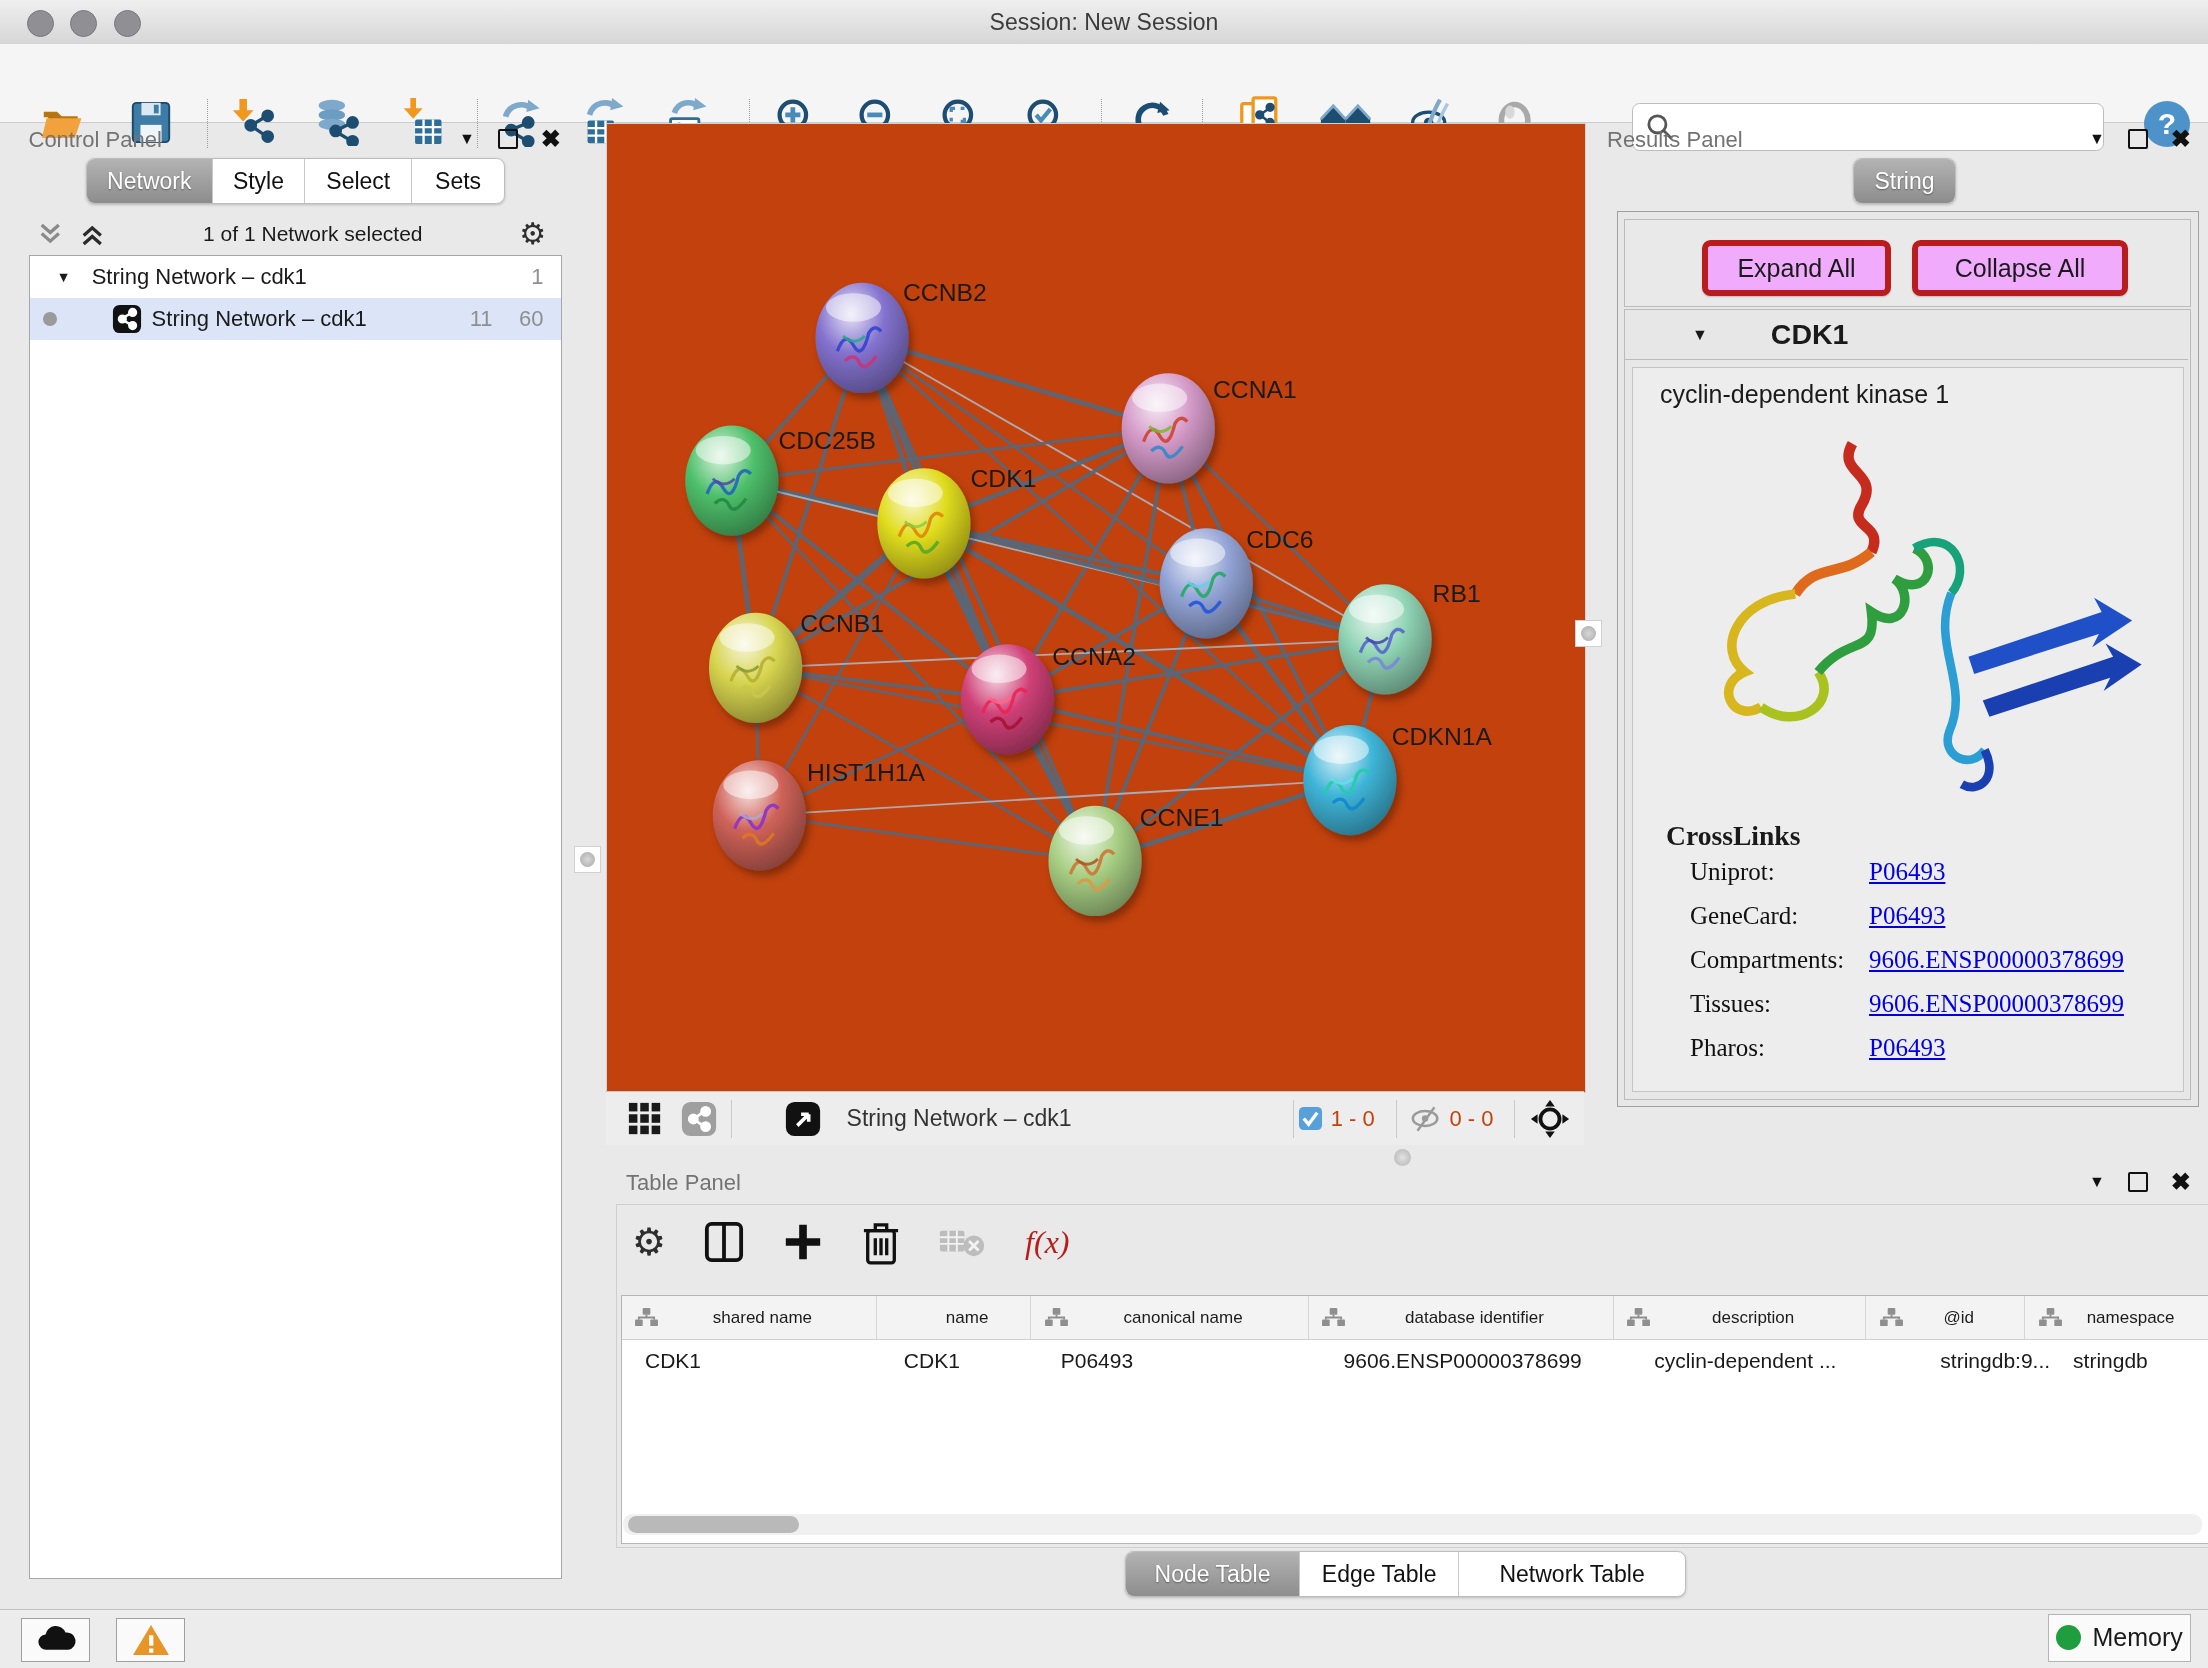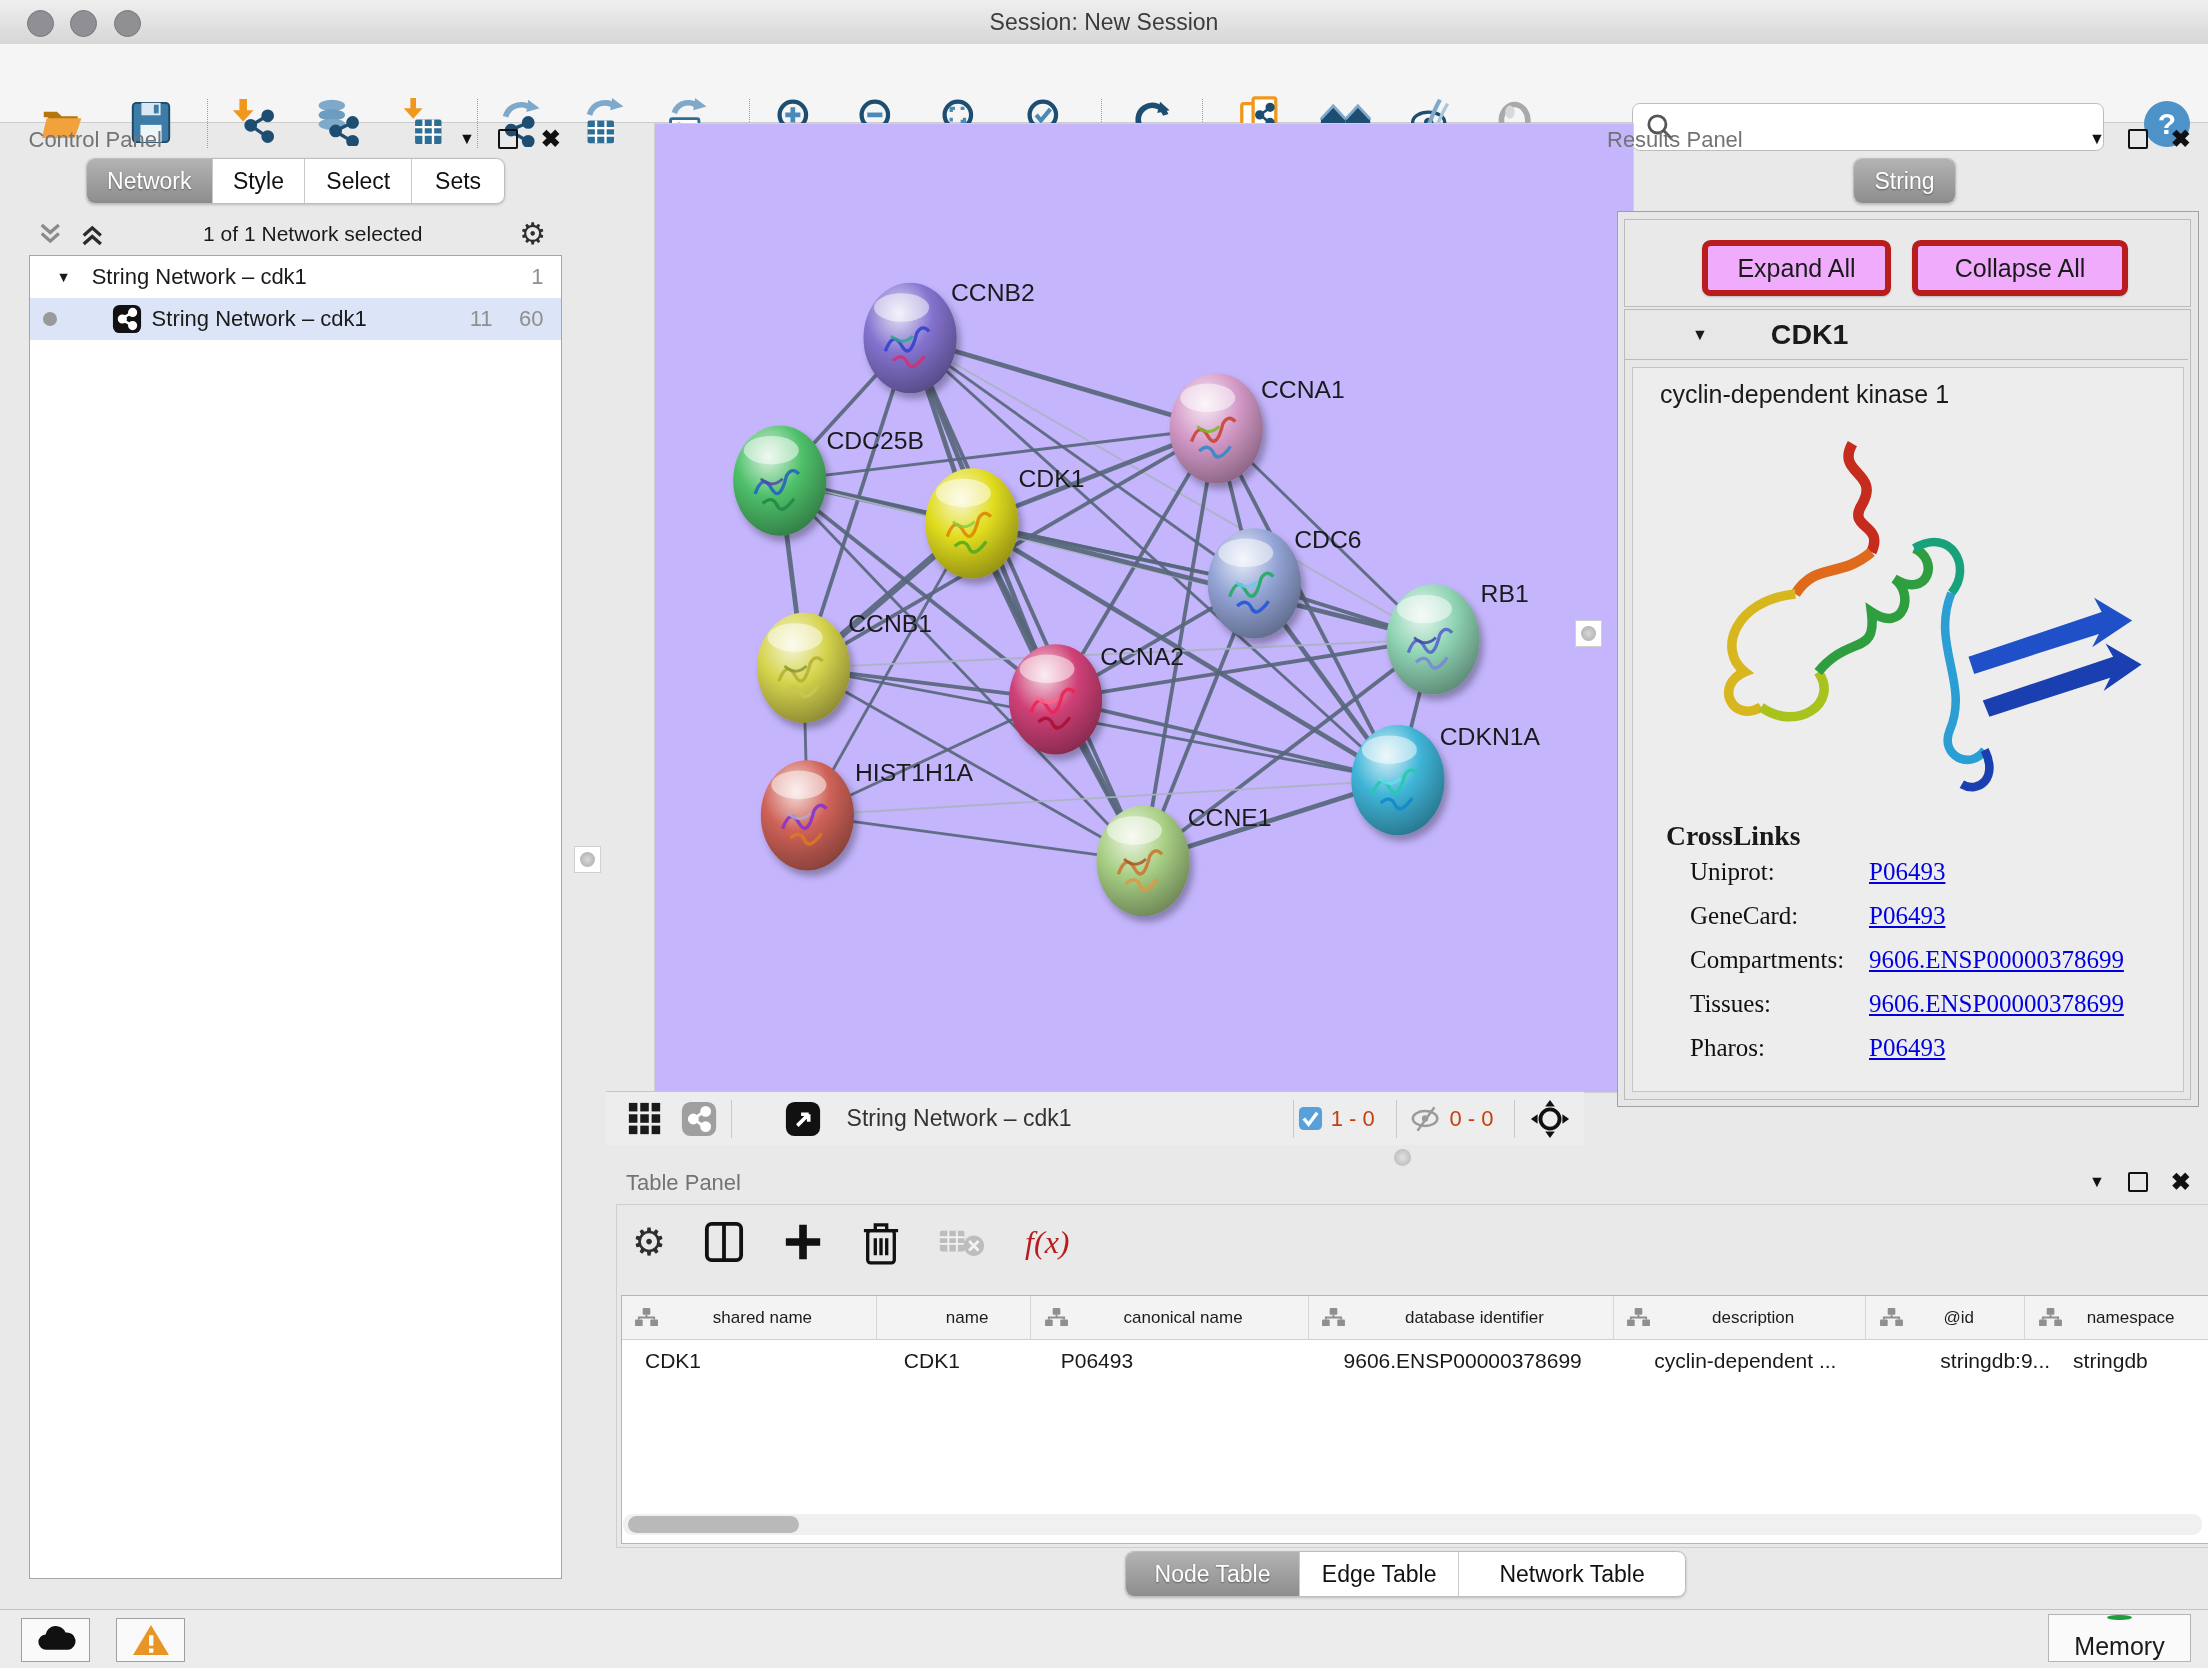--- a/index.html
+++ b/index.html
@@ -32,21 +32,21 @@
   .tab{display:flex;align-items:center;justify-content:center;font-size:23px;color:#111;
        border-left:1px solid #c9c9c9;padding:0 3.8px;}
   .tab:first-child{border-left:none;}
   .tab.sel{background:linear-gradient(#b3b3b3,#8d8d8d);color:#fff;text-shadow:0 1px 1.9px rgba(0,0,0,.4);}
   
   #treebox{left:28.5px;top:255px;width:531px;height:1322px;background:#fff;border:1px solid #a6a6a6;}
   .trow{position:relative;height:42px;display:flex;align-items:center;font-size:22px;}
   .trow .cnt{position:absolute;color:#8f8f8f;}
   #trow2{background:#dbe5f7;}
   
-  #netpanel{left:606px;top:123px;width:978px;height:968px;background:#c4b5fd;border:1px solid #d2d2d2;margin-left:48px;}
+  #netpanel{left:606px;top:123px;width:978px;height:968px;background:#c2410c;border:1px solid #d2d2d2;}
   #nettools{left:606px;top:1091px;width:978px;height:53px;background:#ededed;border-top:1px solid #c6c6c6;
             display:flex;align-items:center;}
   #nettools .nlabel{font-size:23px;color:#333;}
   .ntsep{height:38px;border-left:1px solid #c9c9c9;margin:0 13.3px;}
   .cnttxt{font-size:22px;color:#c2410c;margin:0 7.6px;}
   svg text{font-family:"Liberation Sans",sans-serif;}
   
   #resouter{left:1617px;top:211px;width:580px;height:894px;background:#e7e7e7;border:1.9px solid #a0a0a0;}
   #expbox{left:1624px;top:219px;width:565px;height:86px;border:1px solid #bbb;background:#e9e9e9;}
   .rbtn{position:absolute;height:44px;background:#f0abfc;border:6px solid #b91c1c;border-radius:8.6px;
@@ -65,21 +65,21 @@
   .hc .hlab{flex:1;text-align:center;padding-right:9.5px;}
   #trowvals{display:flex;height:42px;align-items:center;}
   .tc{font-size:21px;padding-left:23px;box-sizing:border-box;overflow:hidden;white-space:nowrap;}
   #hscroll{left:623px;top:1514px;width:1579px;height:21px;background:#f0f0f0;border-radius:9.5px;}
   #hthumb{left:628px;top:1516px;width:171px;height:17px;background:#b9b9b9;border-radius:8.6px;}
   
   #statusbar{left:0;top:1609px;width:2208px;height:59px;background:#ececec;border-top:1.9px solid #c2c2c2;}
   .sbtn{position:absolute;top:7.6px;width:67px;height:42px;background:#fafafa;border:1.9px solid #9f9f9f;
         display:flex;align-items:center;justify-content:center;}
   #membtn{position:absolute;top:3.8px;left:2048px;width:141px;height:46px;background:#fafafa;border:1.9px solid #b5b5b5;
-          display:flex;align-items:center;justify-content:center;gap:11.4px;font-size:25px;flex-direction:column;}
+          display:flex;align-items:center;justify-content:center;gap:11.4px;font-size:25px;}
   .handle{position:absolute;width:25px;height:25px;background:#fff;border:1px solid #d0d0d0;
           display:flex;align-items:center;justify-content:center;}
   .handle i{width:15px;height:15px;border-radius:50%;background:radial-gradient(#d8d8d8,#a8a8a8);display:block;}
   .gear{font-size:30px;color:#2e2e2e;line-height:1;}
   .grayout{opacity:.45;}
 </style>
 </head>
 <body>
 
 <div id="titlebar" class="abs">

